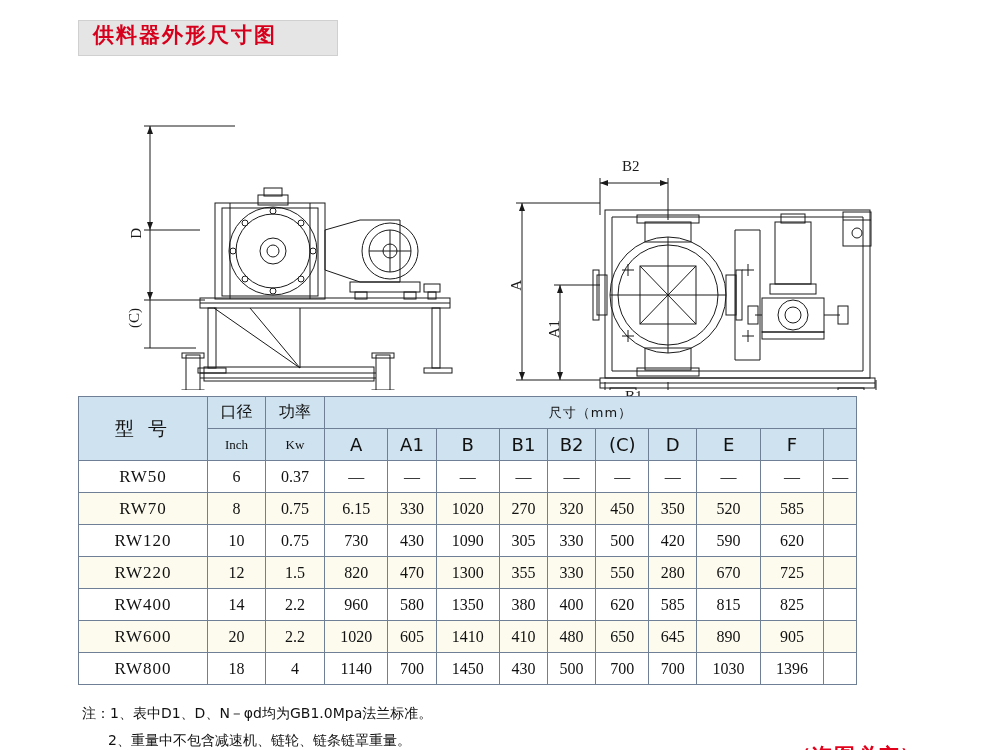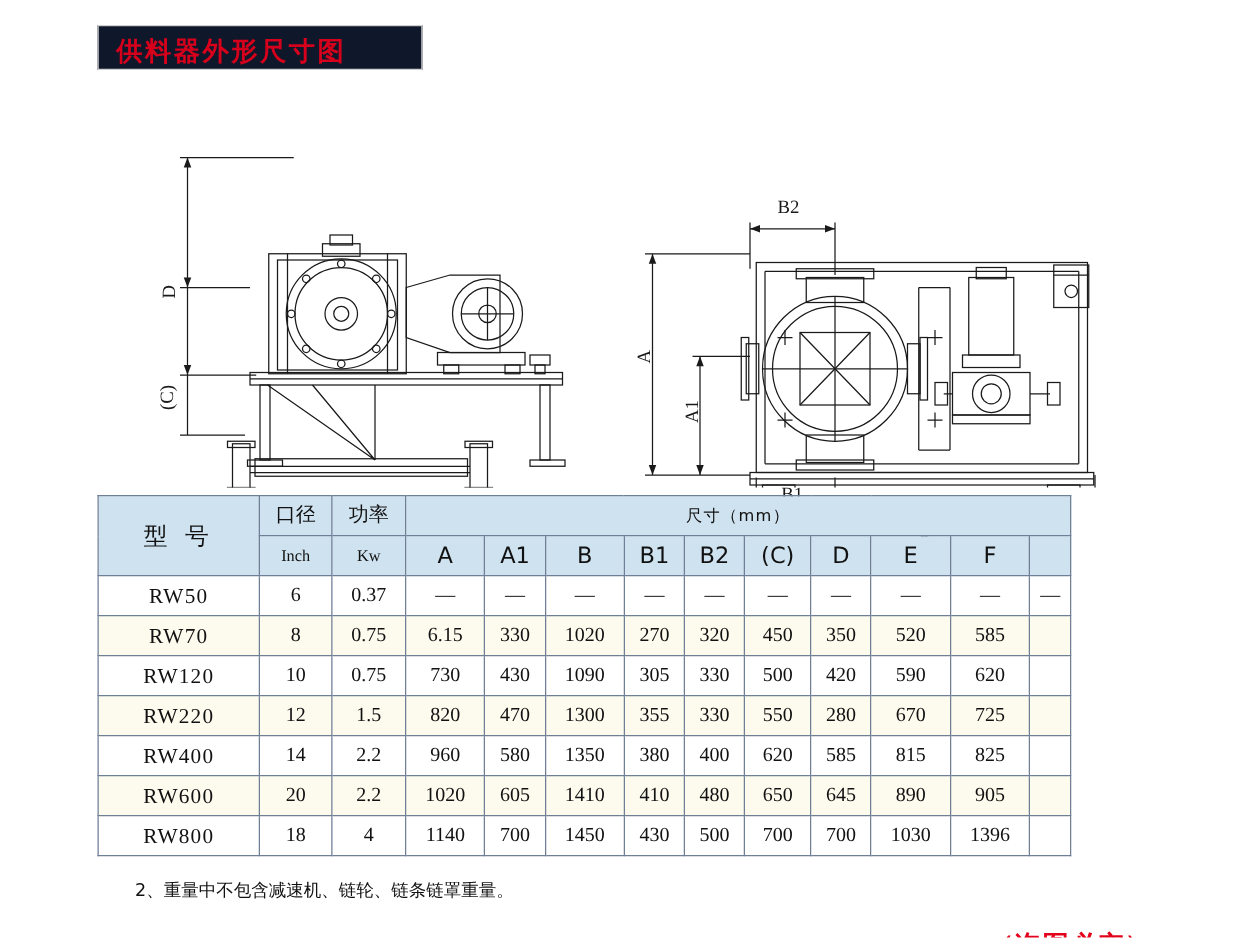--- a/index.html
+++ b/index.html
@@ -7,23 +7,23 @@
     width:1000px;height:750px;
     background:#ffffff;
     font-family:"Liberation Serif", serif;
     position:relative;
     overflow:hidden;
   }
   
   .title-bar{
     position:absolute;left:78px;top:20px;
     width:258px;height:34px;
-    background:#0f172a;
+    background:#e5e5e5;
     border:1px solid #d0d0d0;
-    display:flex;align-items:flex-end;
+    display:flex;align-items:flex-start;
   }
   .title-bar .txt{
     color:#d6001c;
     font-size:21px;
     font-weight:bold;
     letter-spacing:2px;
     padding-left:14px;
     font-family:"DejaVu Sans","Liberation Sans",sans-serif;
   }
   
@@ -394,16 +394,17 @@
         <td>700</td>
         <td>1030</td>
         <td>1396</td>
         <td></td>
       </tr>
     </tbody>
   </table>
 </div>
 
 <div class="notes">
+  <div>注：1、表中D1、D、N－φd均为GB1.0Mpa法兰标准。</div>
   <div style="padding-left:26px">2、重量中不包含减速机、链轮、链条链罩重量。</div>
 </div>
 
 <div class="stamp">（盗图必究）</div>
 
 </body></html>

